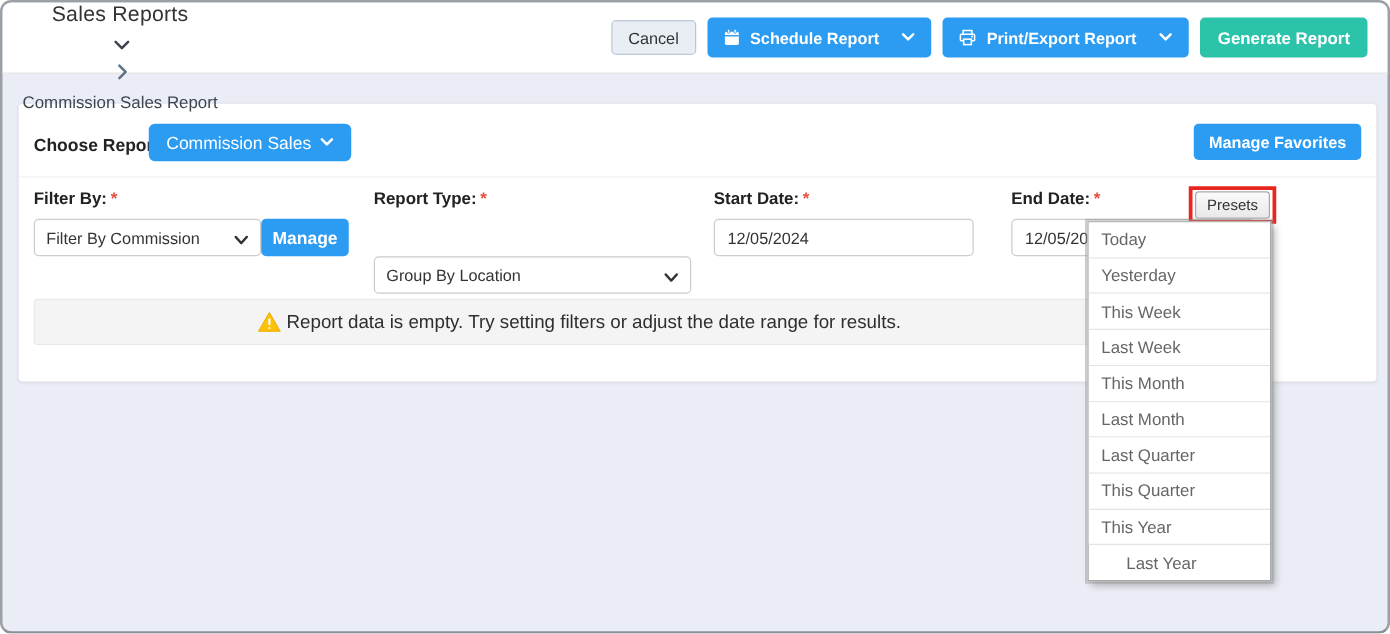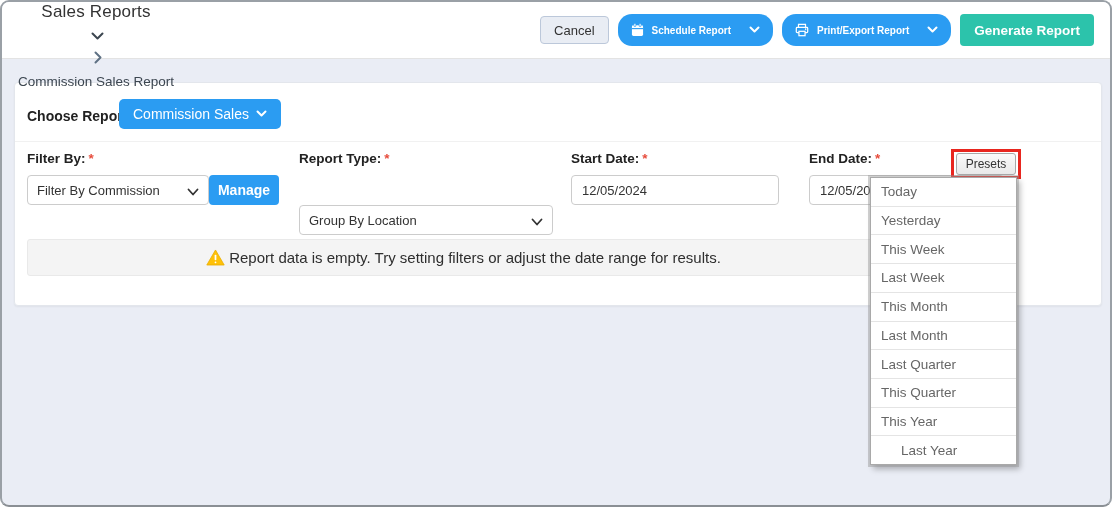--- a/index.html
+++ b/index.html
@@ -37,21 +37,21 @@
          border: none; cursor: pointer; border-radius: 4px;
          font-family: inherit; white-space: nowrap; }
   .btn-cancel {
     height: 28px; padding: 0 13px;
     background: #e9edf4; border: 1px solid #bcc8da;
     color: #333; font-size: 13px;
   }
   .btn-blue {
     height: 32px; padding: 0 13px; gap: 8px;
     background: #2b9cf2; color: #fff;
-    font-size: 10px; font-weight: 700; border-radius: 14px;
+    font-size: 13px; font-weight: 700;
   }
   .btn-blue .caret { margin-left: 10px; display: inline-flex; }
   .btn-teal {
     height: 32px; padding: 0 14px;
     background: #2cc3ab; color: #fff;
     font-size: 13.5px; font-weight: 700;
   }
   .btn-icon { display: inline-flex; }
   
   .card {
@@ -215,20 +215,21 @@
 
     <button class="btn btn-report">
       <span>Commission Sales</span>
       <span style="display:inline-flex">
         <svg width="11" height="8" viewBox="0 0 11 8">
             <path d="M1.5 1.5 L5.5 5.5 L9.5 1.5" fill="none" stroke="#fff" stroke-width="2" stroke-linecap="round" stroke-linejoin="round"></path>
           </svg>
       </span>
     </button>
 
+    <button class="btn btn-favorites">Manage Favorites</button>
 
     <div class="row-divider"></div>
 
     <div class="field-label" style="left:12px">
       <span>Filter By:</span><span class="req">*</span>
     </div>
     <div class="control fake-select" style="left:12px; width:182px">
       <span>Filter By Commission</span>
       <span class="sel-caret">
         <svg width="12" height="9" viewBox="0 0 12 9">

